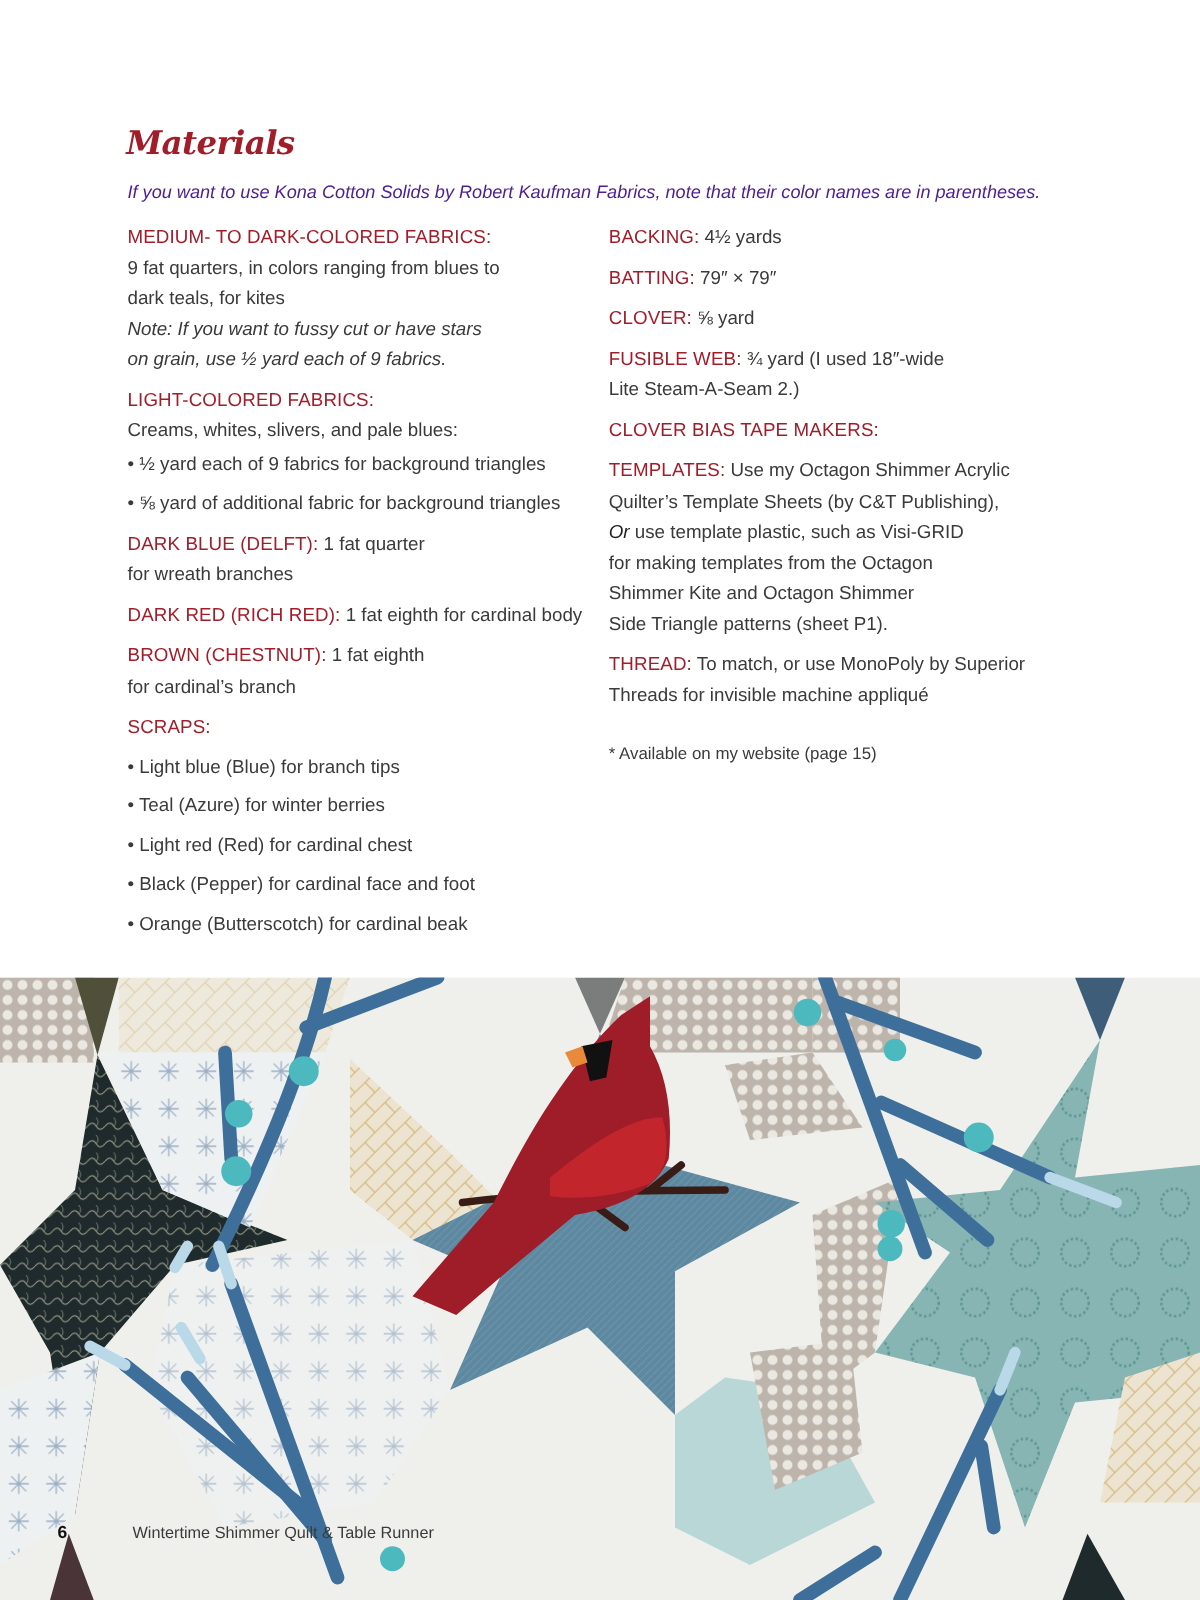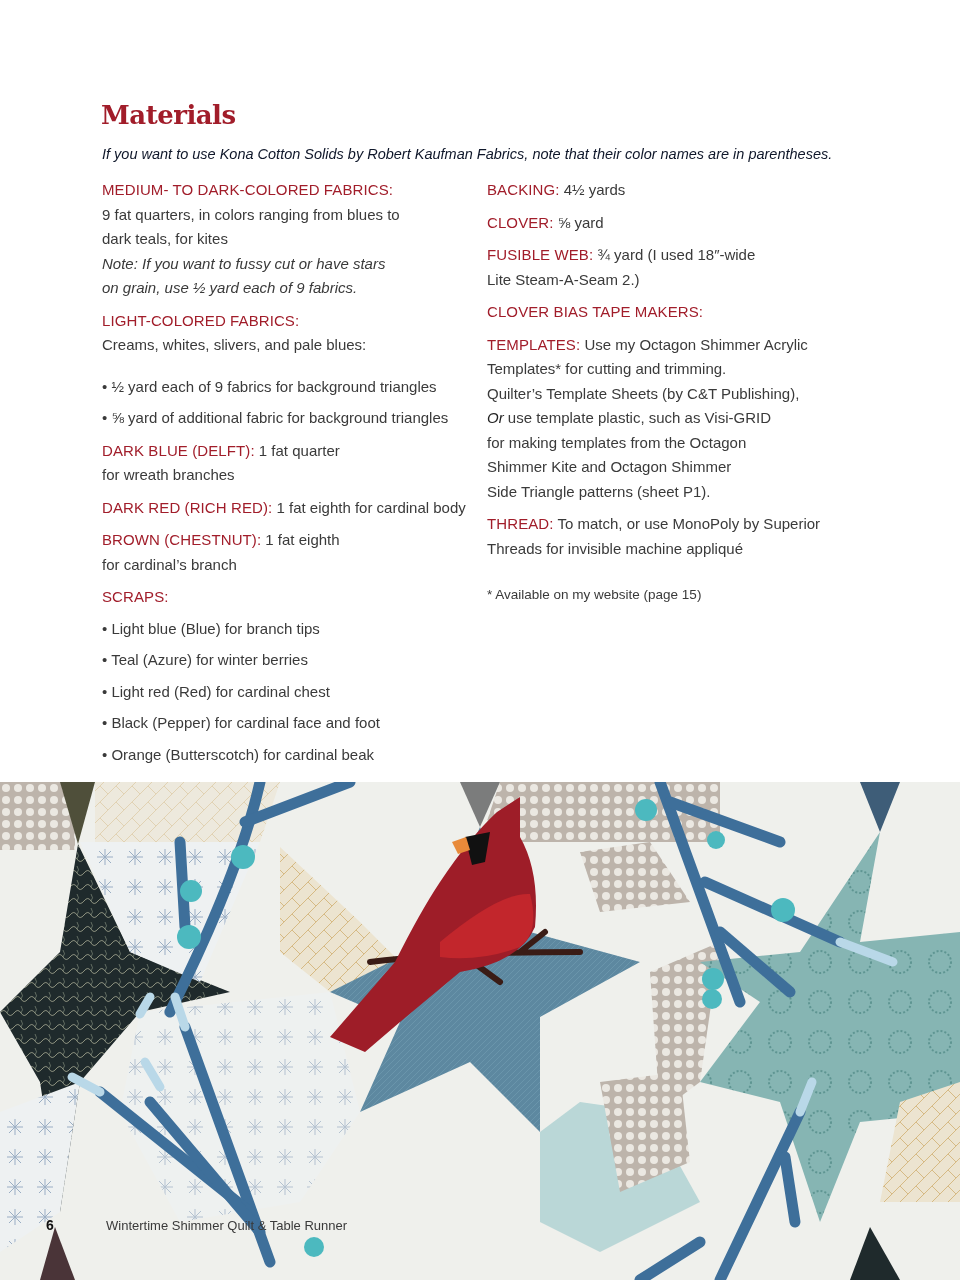--- a/index.html
+++ b/index.html
@@ -4,26 +4,26 @@
   <style>
     html, body { margin: 0; padding: 0; }
     body {
       width: 960px; height: 1280px; position: relative; overflow: hidden;
       background: #ffffff;
       font-family: "Liberation Sans", "DejaVu Sans", sans-serif;
       color: #3a3a3a;
     }
     .title {
       position: absolute; left: 101px; top: 100px;
-      font-family: "DejaVu Serif", serif; font-weight: bold;
+      font-family: "DejaVu Serif", serif; font-style: italic; font-weight: bold;
       font-size: 26px; color: #a11d2a; letter-spacing: -0.5px;
     }
     .intro {
       position: absolute; left: 102px; top: 146px;
-      font-style: italic; font-size: 14.5px; color: #0f172a;
+      font-style: italic; font-size: 14.5px; color: #4c1d95;
     }
     .col { position: absolute; top: 178px; font-size: 15px; line-height: 24.5px; color: #3a3a3a; }
     .col.left { left: 102px; width: 370px; }
     .col.right { left: 487px; width: 360px; }
     .entry { margin-bottom: 8px; }
     .label { color: #a11d2a; font-weight: normal; letter-spacing: 0.1px; }
     .italic { font-style: italic; }
     .bullet { margin-bottom: 7px; }
     .footnote { font-size: 13.5px; margin-top: 22px; }
     .or { font-style: italic; color: #222; }
@@ -44,21 +44,21 @@
 <div class="col left">
   <div class="entry">
     <div class="label">MEDIUM- TO DARK-COLORED FABRICS:</div>
     <div>9 fat quarters, in colors ranging from blues to</div>
     <div>dark teals, for kites</div>
     <div class="italic">Note: If you want to fussy cut or have stars</div>
     <div class="italic">on grain, use ½ yard each of 9 fabrics.</div>
   </div>
   <div class="entry">
     <div class="label">LIGHT-COLORED FABRICS:</div>
-    <div style="margin-bottom:17px">Creams, whites, slivers, and pale blues:</div>
+    <div style="margin-bottom:2px">Creams, whites, slivers, and pale blues:</div>
     <div class="bullet">• ½ yard each of 9 fabrics for background triangles</div>
     <div class="bullet">• ⅝ yard of additional fabric for background triangles</div>
   </div>
   <div class="entry">
     <div><span class="label">DARK BLUE (DELFT):</span><span> 1 fat quarter</span></div>
     <div>for wreath branches</div>
   </div>
   <div class="entry">
     <div><span class="label">DARK RED (RICH RED):</span><span> 1 fat eighth for cardinal body</span></div>
   </div>
@@ -74,32 +74,34 @@
     <div class="bullet">• Black (Pepper) for cardinal face and foot</div>
     <div class="bullet">• Orange (Butterscotch) for cardinal beak</div>
   </div>
 </div>
 
 <div class="col right">
   <div class="entry">
     <span class="label">BACKING:</span><span> 4½ yards</span>
   </div>
   <div class="entry">
+    <span class="label">BATTING:</span><span> 79″ × 79″</span>
+  </div>
+  <div class="entry">
     <span class="label">CLOVER:</span><span> ⅝ yard</span>
   </div>
   <div class="entry">
     <div><span class="label">FUSIBLE WEB:</span><span> ¾ yard (I used 18″-wide</span></div>
     <div>Lite Steam-A-Seam 2.)</div>
   </div>
   <div class="entry">
     <div class="label">CLOVER BIAS TAPE MAKERS:</div>
   </div>
   <div class="entry">
     <div><span class="label">TEMPLATES:</span><span> Use my Octagon Shimmer Acrylic</span></div>
-    <div>Templates* for cutting and trimming.</div>
     <div>Quilter’s Template Sheets (by C&amp;T Publishing),</div>
     <div><span class="or">Or</span><span> use template plastic, such as Visi-GRID</span></div>
     <div>for making templates from the Octagon</div>
     <div>Shimmer Kite and Octagon Shimmer</div>
     <div>Side Triangle patterns (sheet P1).</div>
   </div>
   <div class="entry">
     <div><span class="label">THREAD:</span><span> To match, or use MonoPoly by Superior</span></div>
     <div>Threads for invisible machine appliqué</div>
   </div>

